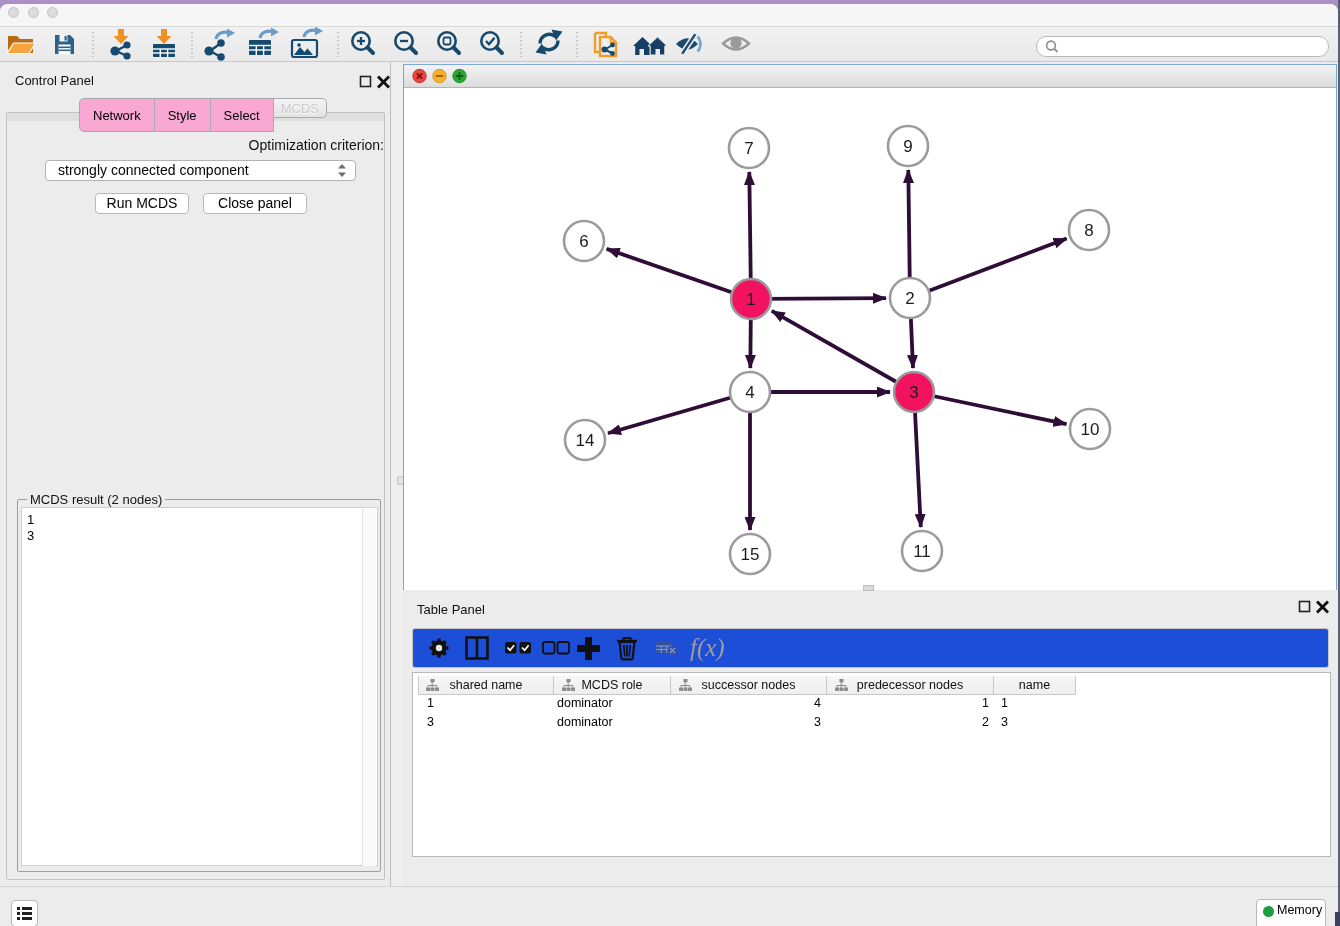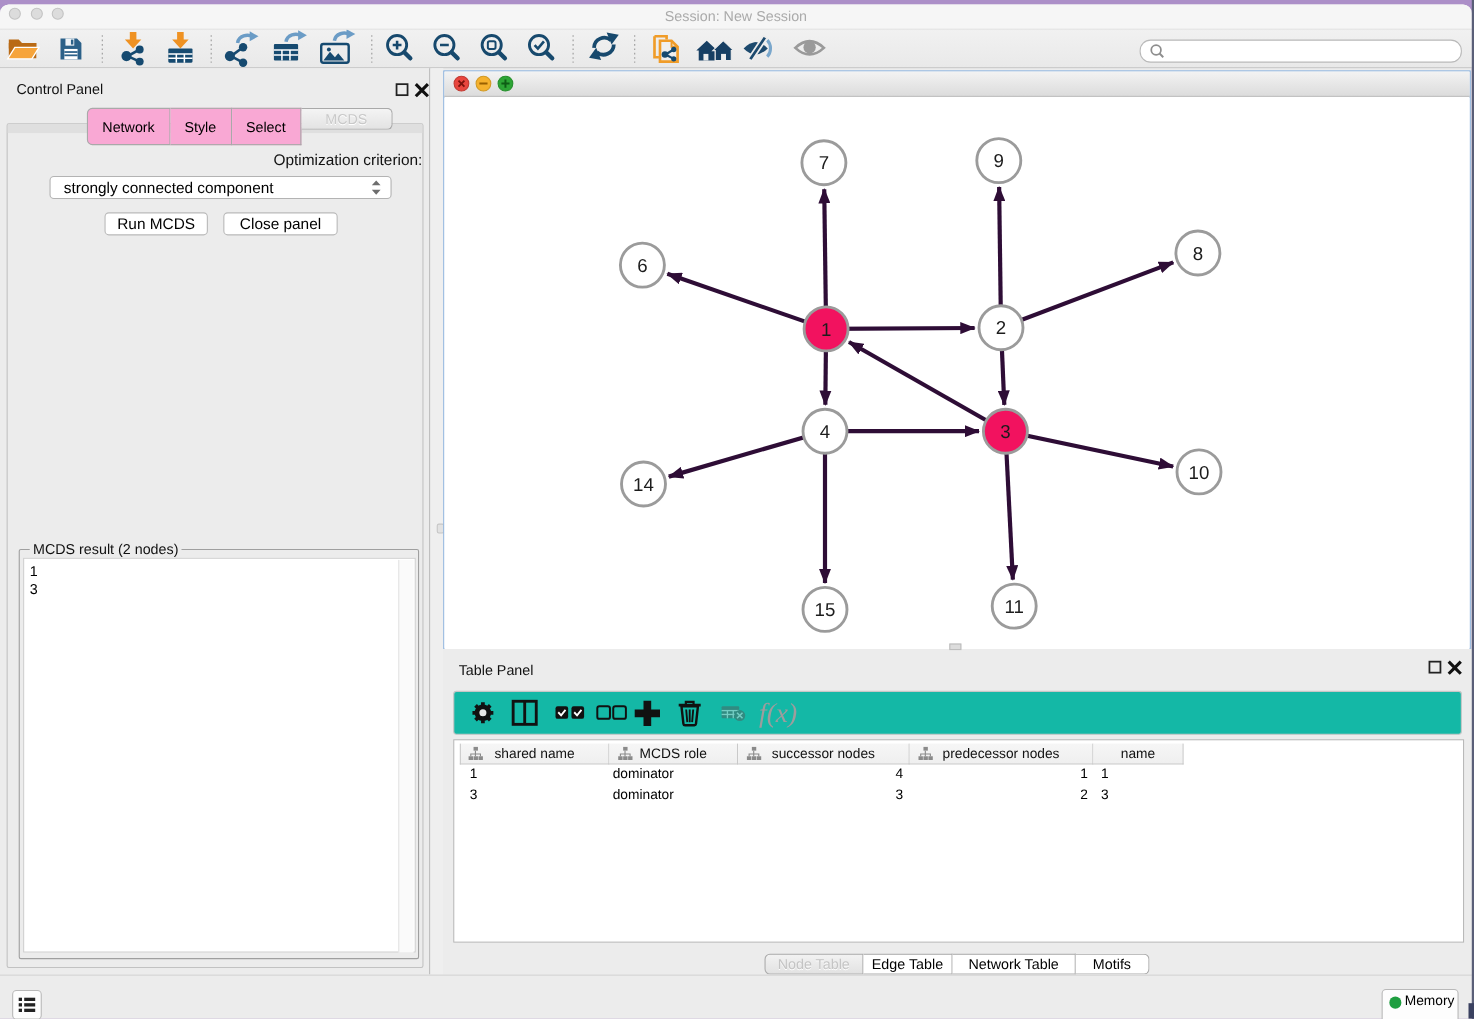--- a/index.html
+++ b/index.html
@@ -9,60 +9,59 @@
 #wtitle{position:absolute;top:3px;left:0;width:100%;text-align:center;font-size:13px;color:#ababab}
 #toolbar{position:absolute;left:0;top:23px;width:100%;height:35px;background:linear-gradient(#f1f1f1,#e9e9e9);border-bottom:1px solid #c9c9c9}
 #searchbox{position:absolute;left:1036px;top:9px;width:293px;height:21px;background:#fff;border:1px solid #b9b9b9;border-radius:10px;}
 
 #cpanel{position:absolute;left:0;top:58px;width:391px;height:824px;background:#ececec;border-right:1px solid #c0c0c0}
 .wctl{position:absolute;top:0;font-size:14px;color:#111;font-weight:bold}
 #cptabs{position:absolute;top:36px;left:79px;height:20px;z-index:3}
 .tabgrp{display:flex}
 .tab{height:20px;background:#f9a8d4;border:1px solid #a9a9a9;border-left:none;font-size:13px;color:#000;display:flex;align-items:center;justify-content:center;padding:16px 13px}
 .tab.first{border-left:1px solid #a9a9a9;border-radius:5px 0 0 5px}
-.tab.sel{background:linear-gradient(#f4f4f4,#e3e3e3);color:#c9c9c9;border-radius:0 5px 5px 0;text-shadow:0 1px 0 #fff;padding:0 22px}
+.tab.sel{background:linear-gradient(#f4f4f4,#e3e3e3);color:#c9c9c9;border-radius:0 5px 5px 0;text-shadow:0 1px 0 #fff;padding:0 7px}
 #cpcontent{position:absolute;left:6px;top:50px;width:379px;height:768px;background:#ececec;border:1px solid #c2c2c2;border-radius:2px}
 #cpcontent::before{content:"";position:absolute;left:0;top:0;width:100%;height:8px;background:#dfdfdf}
 #optlabel{position:absolute;top:24px;width:100%;text-align:right;font-size:14px;color:#111}
 #combo{position:absolute;left:38px;top:47px;width:311px;height:21px;background:#fff;border:1px solid #b3b3b3;border-radius:4px;font-size:14px;color:#000;line-height:19px;padding-left:12px}
 .btn{position:absolute;height:21px;background:#fff;border:1px solid #b9b9b9;border-radius:4px;font-size:14px;color:#000;text-align:center;line-height:19px}
 #grpbox{position:absolute;left:10px;top:386px;width:364px;height:373px;border:1px solid #9f9f9f;border-radius:2px}
 #grplabel{position:absolute;left:9px;top:-8px;background:#ececec;padding:0 3px;font-size:13px;color:#111}
 #grpwhite{position:absolute;left:3px;top:7px;width:357px;height:359px;background:#fff;border:1px solid #cfcfcf}
 #grpscroll{position:absolute;right:1px;top:1px;width:14px;height:357px;background:#fafafa;border-left:1px solid #e3e3e3}
 .mcitem{position:absolute;left:5px;font-size:13px;color:#000}
 
 #vsplit{position:absolute;left:392px;top:58px;width:11px;height:824px;background:#efefef}
 #vgrip{position:absolute;left:5px;top:414px;width:7px;height:9px;background:#e2e2e2;border:1px solid #c6c6c6;border-radius:2px}
 
 #netwin{position:absolute;left:403px;top:60px;width:934px;height:526px;border:1px solid #7da7d8;background:#fff}
 #nettitle{position:absolute;left:0;top:0;width:100%;height:23px;background:linear-gradient(#f3f3f3,#dcdcdc);border-bottom:1px solid #b4b4b4}
 #netname{position:absolute;top:5px;width:100%;text-align:center;font-size:13px;color:#1a1a1a;font-weight:bold}
 #netcanvas{position:absolute;left:0;top:24px;width:932px;height:501px;background:#fff}
 
 #tpanel{position:absolute;left:403px;top:586px;width:937px;height:296px;background:#ececec}
-#ttoolbar{position:absolute;left:9px;top:38px;width:917px;height:40px;background:#14b8a6;border:1px solid #c6c6c6;border-radius:3px}
+#ttoolbar{position:absolute;left:9px;top:38px;width:917px;height:40px;background:#1d4ed8;border:1px solid #c6c6c6;border-radius:3px}
 #ttable{position:absolute;left:9px;top:82px;width:919px;height:185px;background:#fff;border:1px solid #b9b9b9}
 .th{position:absolute;top:3px;height:19px;background:linear-gradient(#f6f6f6,#efefef);border-right:1px solid #c9c9c9;border-bottom:1px solid #c9c9c9;font-size:12.5px;color:#111;text-align:center;line-height:18px}
 .td{position:absolute;font-size:12.5px;color:#000;height:16px;line-height:16px}
 .btab{height:19px;background:#fff;border:1px solid #ababab;border-left:none;font-size:13px;color:#000;display:flex;align-items:center;justify-content:center;padding:0 13px}
 
 #statusbar{position:absolute;left:0;top:882px;width:1338px;height:40px;background:#ececec;border-top:1px solid #d4d4d4}
 #listbtn{position:absolute;left:11px;top:13px;width:27px;height:27px;background:#fdfdfd;border:1px solid #b9b9b9;border-radius:4px}
 #membtn{position:absolute;left:1256px;top:12px;width:70px;height:39px;background:#fdfdfd;border:1px solid #b9b9b9;border-radius:4px;font-size:12.5px;color:#000;line-height:21px;padding-left:20px}
 #memdot{position:absolute;left:6px;top:5.5px;width:11px;height:11px;border-radius:50%;background:#1e9e40}
 #redge{position:absolute;right:0;top:0;width:2px;height:926px;background:#5a5f78}
 </style></head>
 <body>
 <div id="win">
   <div id="titlebar">
     <div class="tl" style="left:8px"></div>
     <div class="tl" style="left:28px"></div>
     <div class="tl" style="left:47px"></div>
-    <div id="wtitle">Session: New Session</div>
   </div>
   <div id="toolbar">
     <svg width="1340" height="35" viewBox="0 0 1340 35" style="position:absolute;left:0;top:0">
       <g>
 
         <path d="M8,9 h9 l3,3 h13 v5 H8 z" fill="#b96a15"></path>
         <path d="M8,12 h25 v14 H8 z" fill="#b96a15"></path>
         <path d="M13.5,16 h22 l-6.5,10.5 H7 z" fill="#f6a43b" stroke="#fff" stroke-width="1.2"></path>
 
         <path d="M55,8 h15 l4,4 v15 H55 z" fill="#2c6189"></path>
@@ -400,26 +399,20 @@
       <div class="td" style="left:144px;top:22px">dominator</div>
       <div class="td" style="left:258px;top:22px;width:150px;text-align:right">4</div>
       <div class="td" style="left:414px;top:22px;width:162px;text-align:right">1</div>
       <div class="td" style="left:588px;top:22px">1</div>
       <div class="td" style="left:14px;top:41px">3</div>
       <div class="td" style="left:144px;top:41px">dominator</div>
       <div class="td" style="left:258px;top:41px;width:150px;text-align:right">3</div>
       <div class="td" style="left:414px;top:41px;width:162px;text-align:right">2</div>
       <div class="td" style="left:588px;top:41px">3</div>
     </div>
-    <div class="tabgrp" style="position:absolute;left:292px;top:277px">
-      <div class="btab" style="border-left:1px solid #ababab;border-radius:5px 0 0 5px;background:linear-gradient(#f2f2f2,#e2e2e2);color:#c4c4c4;text-shadow:0 1px 0 #fff;padding:0 11px">Node Table</div>
-        <div class="btab" style="padding:0 8px">Edge Table</div>
-        <div class="btab" style="padding:0 14px">Network Table</div>
-        <div class="btab" style="border-radius:0 5px 5px 0;padding:0 16px">Motifs</div>
-    </div>
   </div>
   <div id="statusbar">
     <div id="listbtn">
       <svg width="25" height="25" viewBox="0 0 25 25" style="position:absolute;left:0;top:0">
         <g fill="#222">
             <rect x="5" y="6" width="3" height="3"></rect>
             <rect x="5" y="11" width="3" height="3"></rect>
             <rect x="5" y="16" width="3" height="3"></rect>
         <rect x="10" y="6" width="10" height="3"></rect>
             <rect x="10" y="11" width="10" height="3"></rect>

